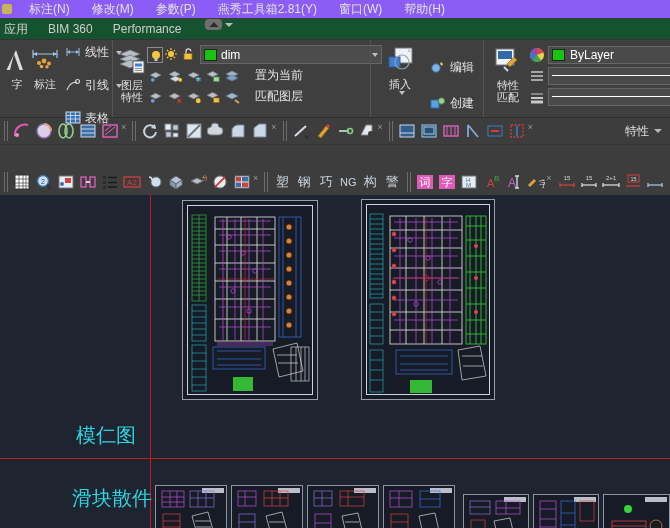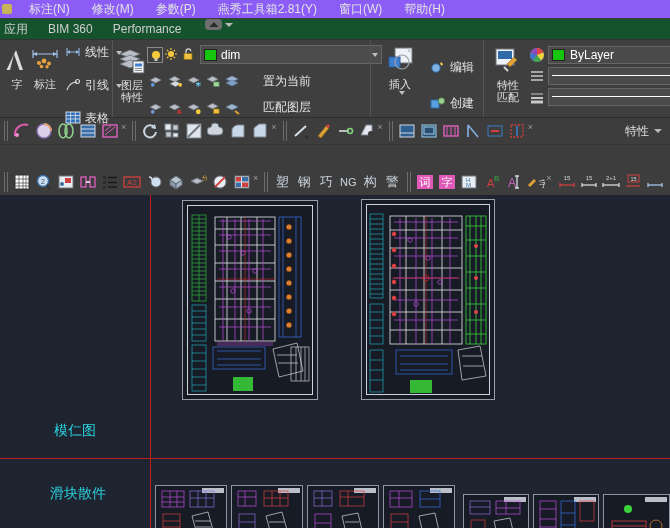--- a/index.html
+++ b/index.html
@@ -53,21 +53,21 @@
 
   
   .layerpanel { padding: 3px 4px 0 4px; }
   .layer-top { display: flex; align-items: center; }
   .layercombo {
     width: 182px; height: 19px; background: #4c4c4c; border: 1px solid #666;
     display: flex; align-items: center; padding: 0 3px; gap: 4px; margin-left: 3px;
   }
   .layercombo .name { font-size: 12px; color: #ffffff; flex: 1; }
   .swatch { width: 13px; height: 12px; border: 1px solid #222; }
-  .layergrid { display: flex; gap: 18px; margin-top: 2px; }
+  .layergrid { display: flex; gap: 10px; margin-top: 2px; }
   .layergrid .g { display: grid; grid-template-columns: repeat(5, 19px); grid-auto-rows: 19px; }
   .layergrid .cell { display: flex; align-items: center; justify-content: center; }
 
   
   .propspanel { padding: 3px 3px 0 3px; }
   .proprow { display:flex; align-items:center; gap:3px; height: 19px; margin-bottom: 2px; }
   .propbox { width: 150px; height: 18px; background: #4a4a4a; border: 1px solid #666;
     display:flex; align-items:center; padding: 0 3px; gap: 5px; font-size: 12px; color: #fff; }
   .linepreview { flex:1; height:1px; background:#ffffff; }
 
@@ -78,21 +78,21 @@
   .grip { width: 5px; height: 20px; margin: 0 2px;
     background: repeating-linear-gradient(to right, #6d6d6d 0 1px, transparent 1px 3px); }
   .tbbtn { width: 22px; height: 22px; display:flex; align-items:center; justify-content:center; }
   .tbclose { font-size: 9px; color: #9a9a9a; margin: 0 2px 8px 0; }
   .props-right { margin-left: auto; display:flex; align-items:center; gap:5px; padding-right: 8px; font-size:12px; color:#e0e0e0; }
 
   
   .canvas { flex: 1; background: #1e2430; position: relative; overflow: hidden; }
   .guide-v { position: absolute; top: 0; bottom: 0; width: 1px; background: #c21d1d; }
   .guide-h { position: absolute; left: 0; right: 0; height: 1px; background: #c21d1d; }
-  .cadlabel { position: absolute; color: #2bd4e0; font-size: 14px; white-space: nowrap; }
+  .cadlabel { position: absolute; color: #2bd4e0; font-size: 20px; white-space: nowrap; margin-left: 22px; }
 
   .sheet { position: absolute; border: 1px solid #9aa0aa; background: #161b26; overflow: hidden; }
   .sheet .inner { position:absolute; inset:4px; border:1px solid #cdd3dc; }
   .mini { position: absolute; border: 1px solid #8d93a0; background: #161b26; overflow:hidden; }
   .tblock { position:absolute; right:2px; top:2px; width:22px; height:5px; background:#b9bec8; }
 </style>
 </head>
 <body>
 
 <div class="app">
@@ -190,21 +190,21 @@
             <rect x="18" y="16.5" width="7" height="3" fill="#3f7fd0"></rect>
             <path d="M18 21.5 h7 M18 23.5 h7" stroke="#7d848e" stroke-width="0.9"></path>
           </svg>
         </span>
         <span class="lbl">
           <span>图层</span><br>
           <span>特性</span>
         </span>
       </div>
 
-      <div style="display:flex;flex-direction:column;padding-top:2px;justify-content:space-between;">
+      <div style="display:flex;flex-direction:column;padding-top:2px;">
         <div class="layer-top">
           <div style="display:flex;align-items:center;gap:1px;">
             <span class="icon ic16" style="border:1px solid #8a8a8a;padding:1px;">
               <svg width="14" height="14" viewBox="0 0 14 14">
                 <circle cx="7" cy="6" r="4" fill="#f5c93b"></circle>
                 <rect x="5.5" y="9.5" width="3" height="2.5" fill="#c9c9c9"></rect>
               </svg>
             </span>
             <span class="icon ic16">
               <svg width="14" height="14" viewBox="0 0 14 14">

